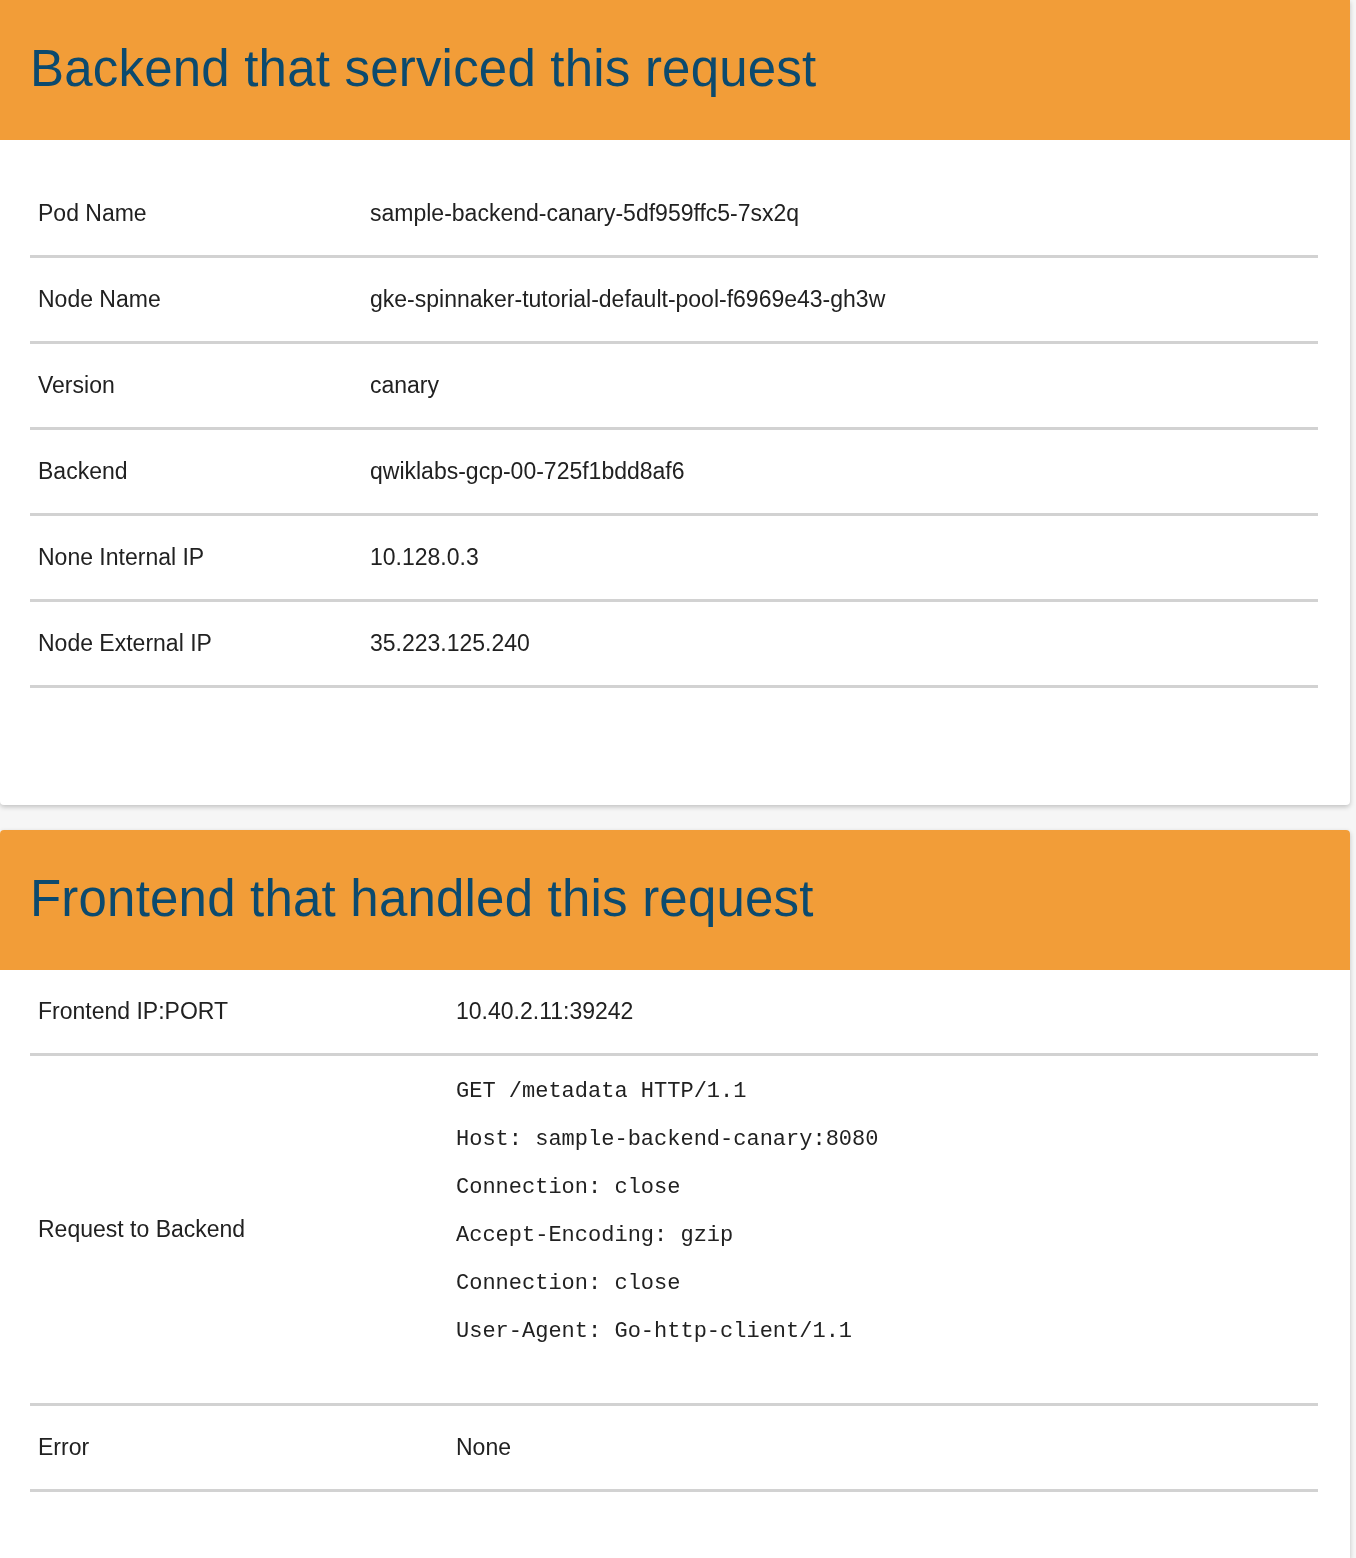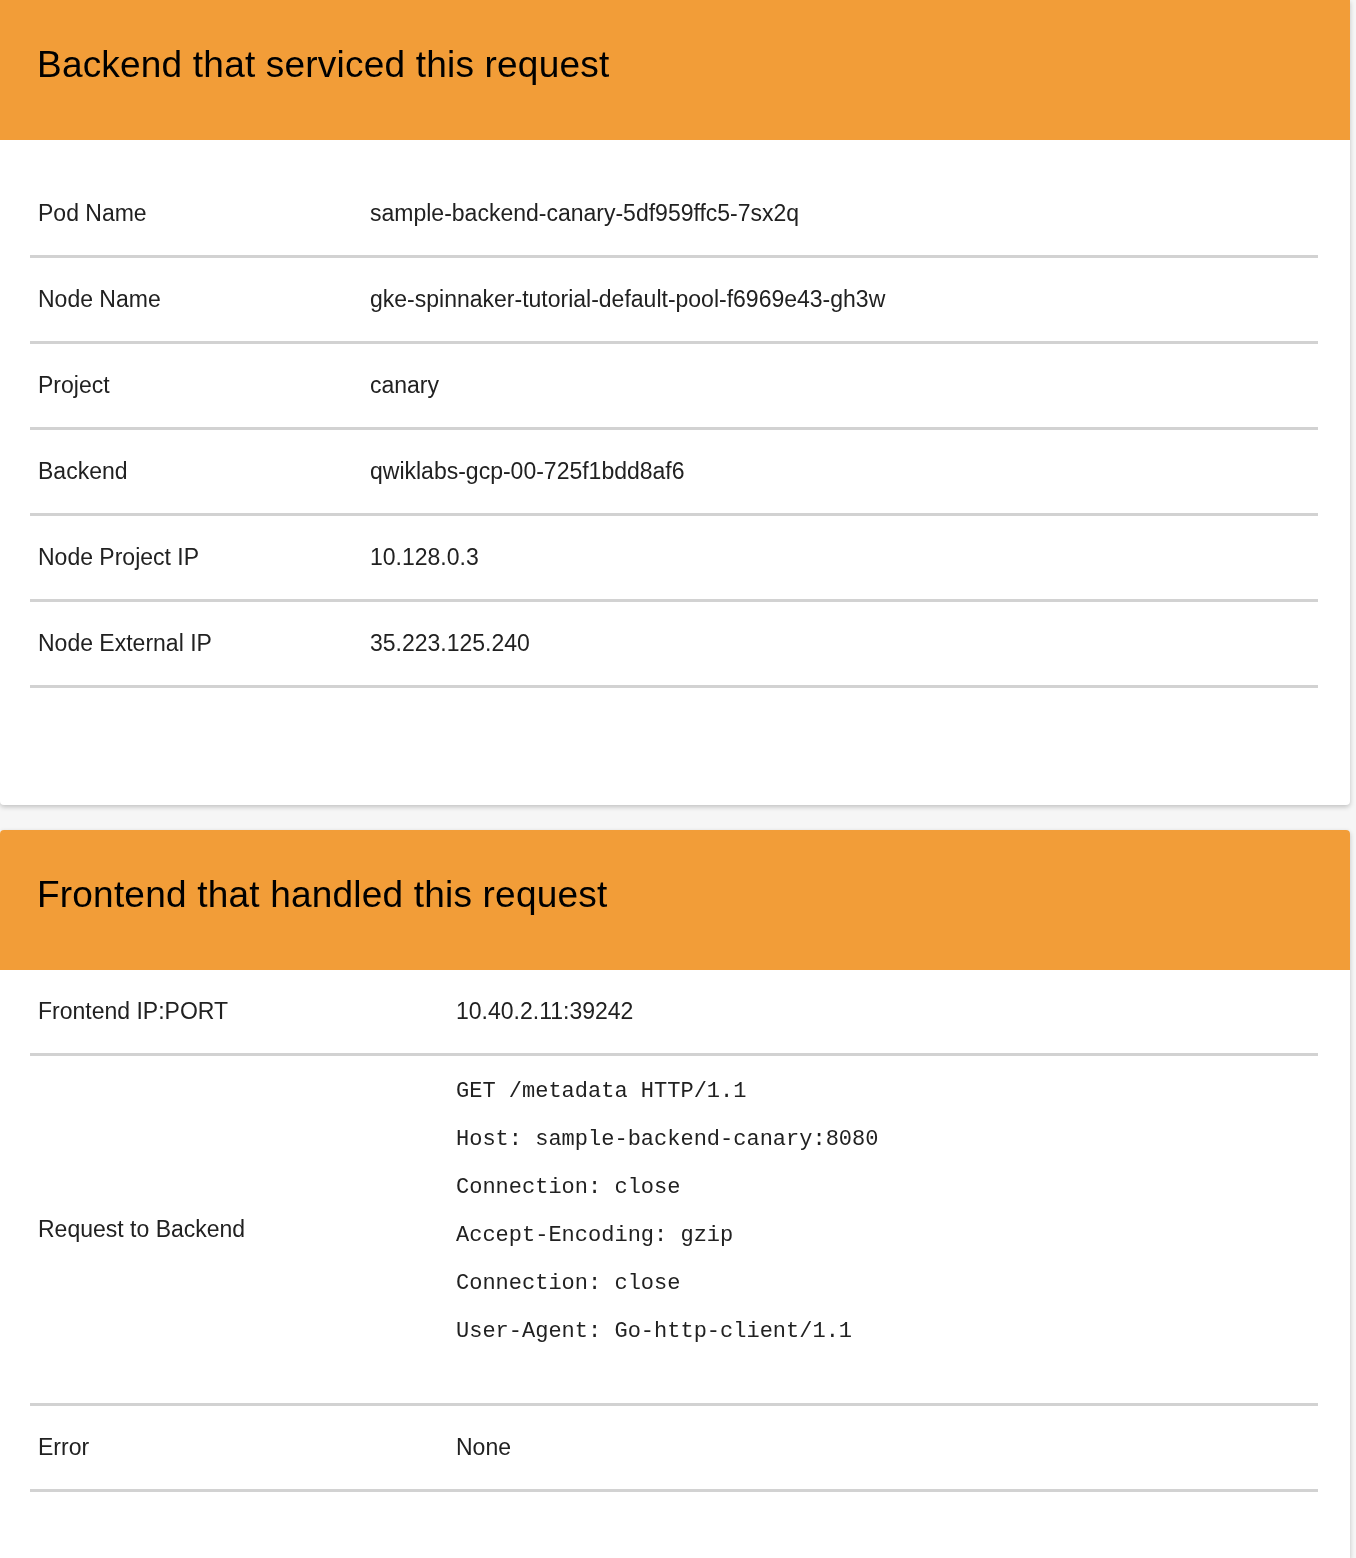--- a/index.html
+++ b/index.html
@@ -22,25 +22,25 @@
     }
     .card-header {
       background: #f29d38;
       height: 140px;
       box-sizing: border-box;
       padding-left: 30px;
       display: flex;
       align-items: center;
     }
     .card-title {
-      color: #000000;
-      font-size: 37px;
+      color: #0c4a6e;
+      font-size: 51px;
       font-weight: 300;
       letter-spacing: 0.2px;
-      margin: 7px;
+      margin: 0;
       margin-top: -4px;
     }
     .card-body {
       padding: 0 32px 0 30px;
     }
     table {
       width: 100%;
       border-collapse: collapse;
       font-size: 23px;
     }
@@ -72,29 +72,29 @@
       <tbody>
           <tr class="row">
         <td class="label">Pod Name</td>
         <td class="value">sample-backend-canary-5df959ffc5-7sx2q</td>
       </tr>
       <tr class="row">
         <td class="label">Node Name</td>
         <td class="value">gke-spinnaker-tutorial-default-pool-f6969e43-gh3w</td>
       </tr>
       <tr class="row">
-        <td class="label">Project</td>
+        <td class="label">Version</td>
         <td class="value">canary</td>
       </tr>
       <tr class="row">
         <td class="label">Backend</td>
         <td class="value">qwiklabs-gcp-00-725f1bdd8af6</td>
       </tr>
       <tr class="row">
-        <td class="label">Node Project IP</td>
+        <td class="label">None Internal IP</td>
         <td class="value">10.128.0.3</td>
       </tr>
       <tr class="row">
         <td class="label">Node External IP</td>
         <td class="value">35.223.125.240</td>
       </tr>
     </tbody>
       </table>
   </div>
 </div>

